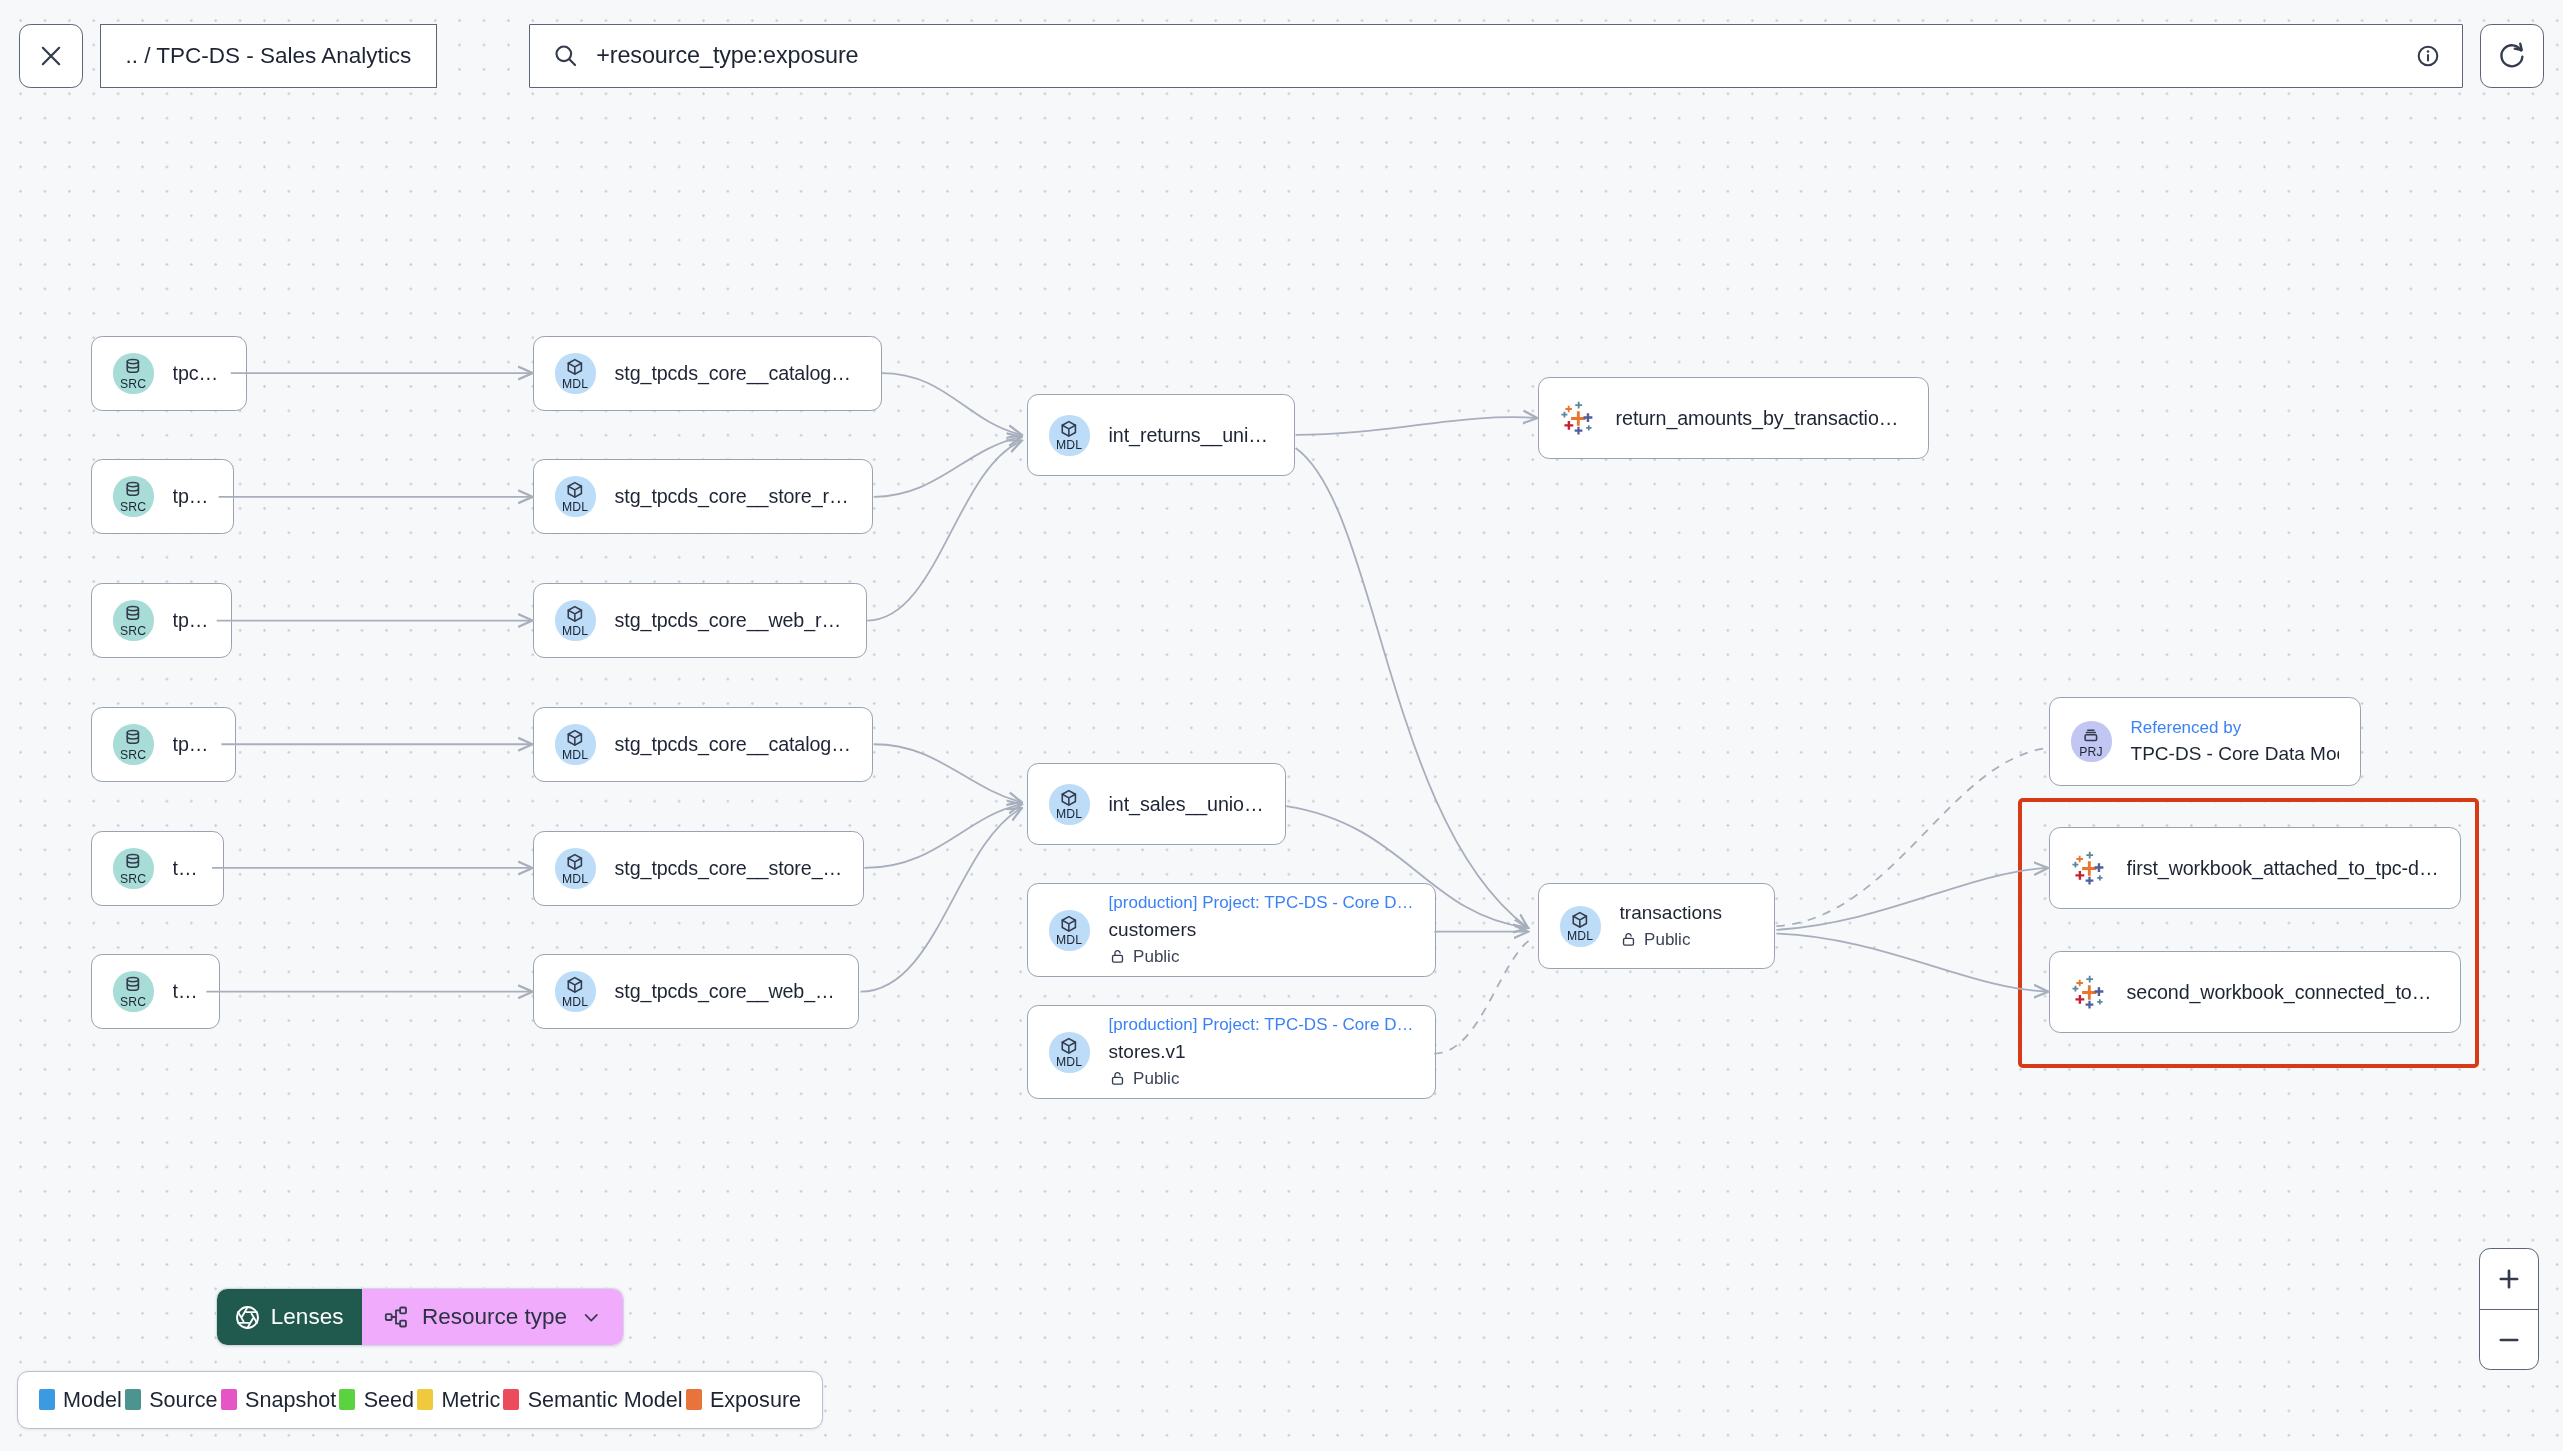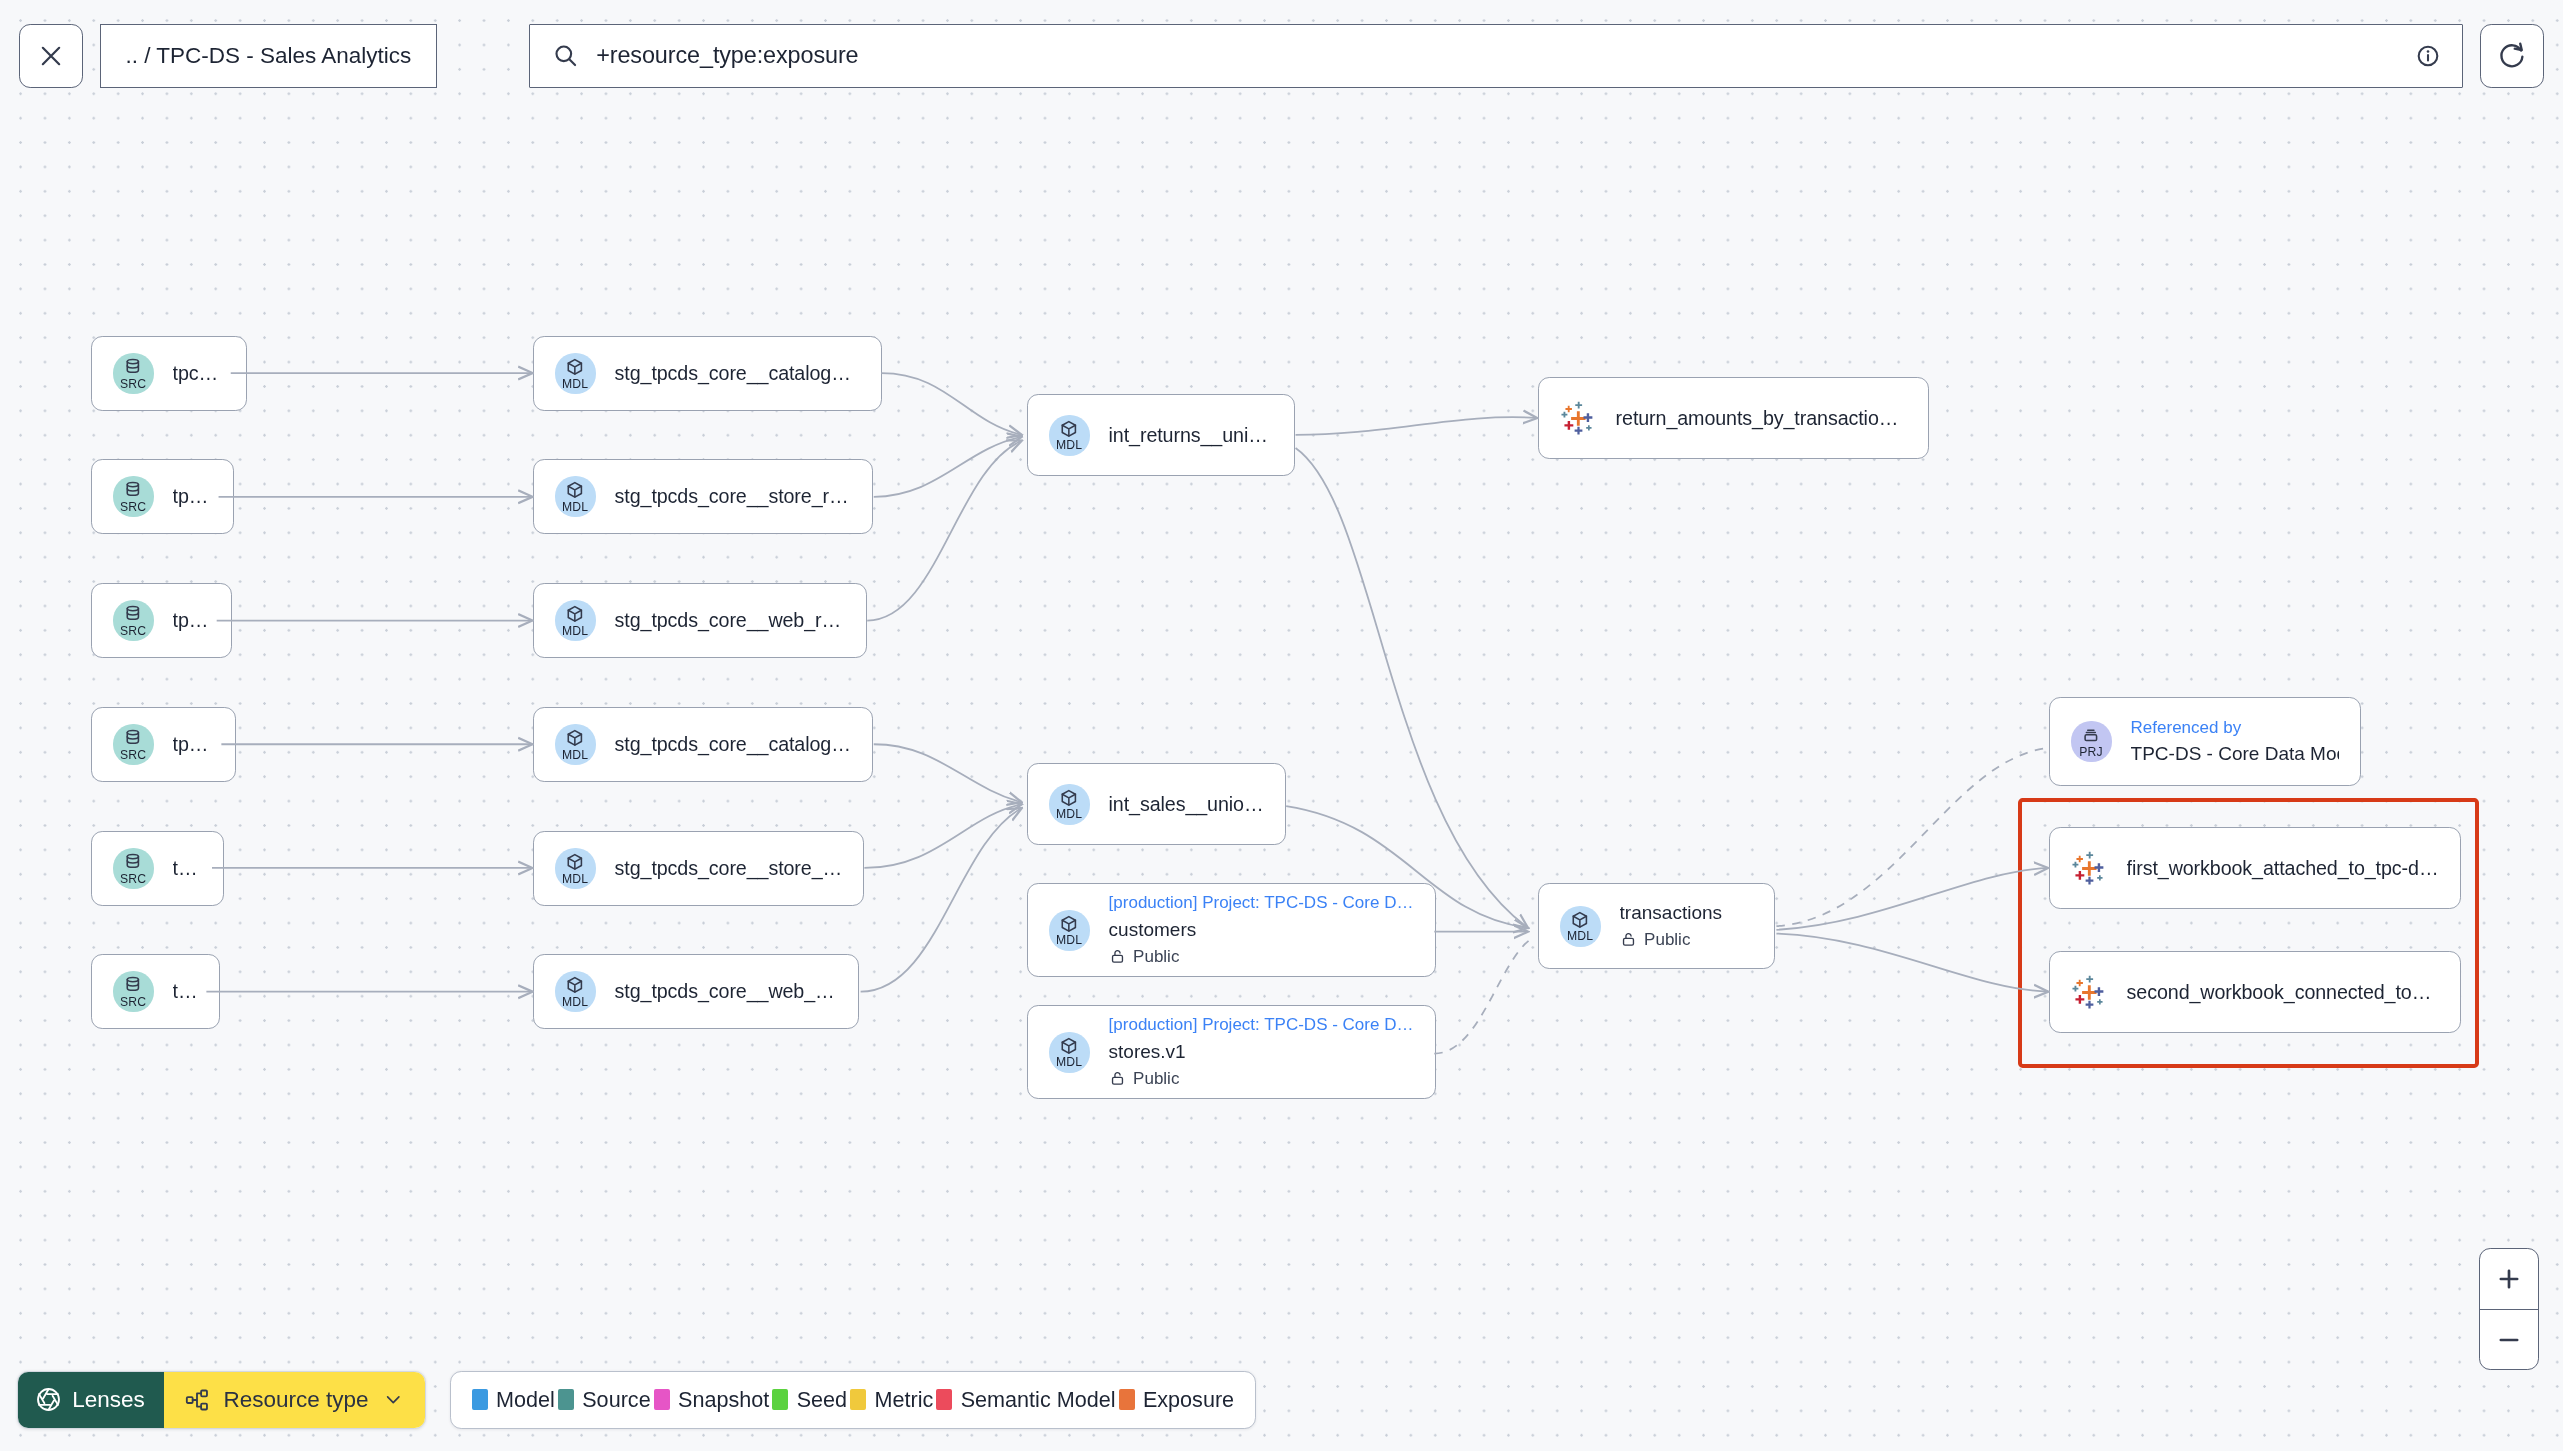--- a/index.html
+++ b/index.html
@@ -146,38 +146,39 @@
     display: flex; align-items: center; justify-content: center;
     cursor: pointer;
   }
   .zoom-btn + .zoom-btn { border-top: 1.6px solid #5b6478; }
 
   
   .bottom-bar {
     position: absolute; left: 17px; bottom: 22.5px;
     display: flex; align-items: center; gap: 24.4px;
     z-index: 40;
+    flex-direction: column;
   }
   .lens-group {
     display: flex; align-items: stretch;
     border-radius: 11.2px; overflow: hidden;
     border: 1.3px solid #d3d8e0;
     height: 58px;
     background: #fff;
     box-shadow: 0 0.9px 2.8px rgba(20,28,46,.10);
   }
   .lens-btn {
     background: #205a4f;
     display: flex; align-items: center; gap: 10.3px;
     padding: 0 19px 0 17px;
     color: #ffffff; font-size: 22.5px;
     cursor: pointer;
   }
   .restype-btn {
-    background: #fde047;
+    background: #f0abfc;
     display: flex; align-items: center; gap: 13px;
     padding: 0 20.6px;
     color: #2b3242; font-size: 22.5px;
     cursor: pointer;
   }
   .legend {
     display: flex; align-items: center; gap: 3px;
     background: #ffffff;
     border: 1.3px solid #b9c0cc;
     border-radius: 11.2px;

